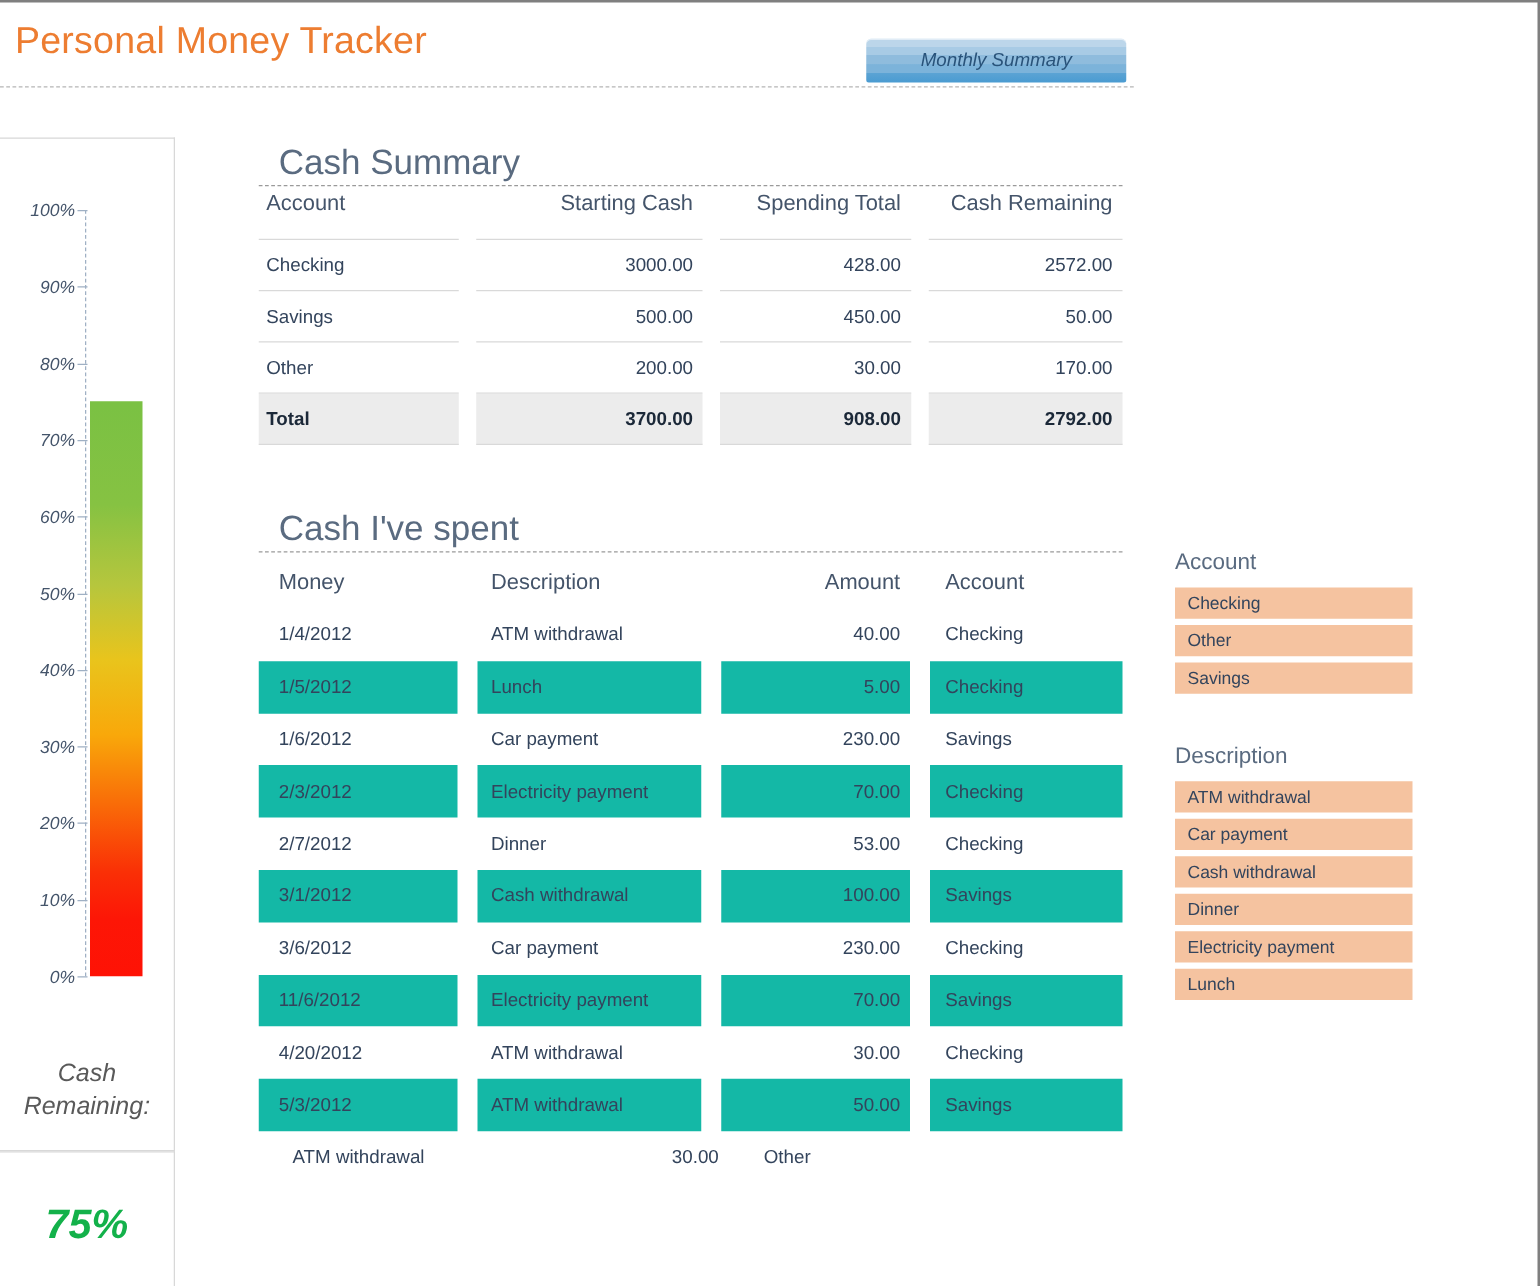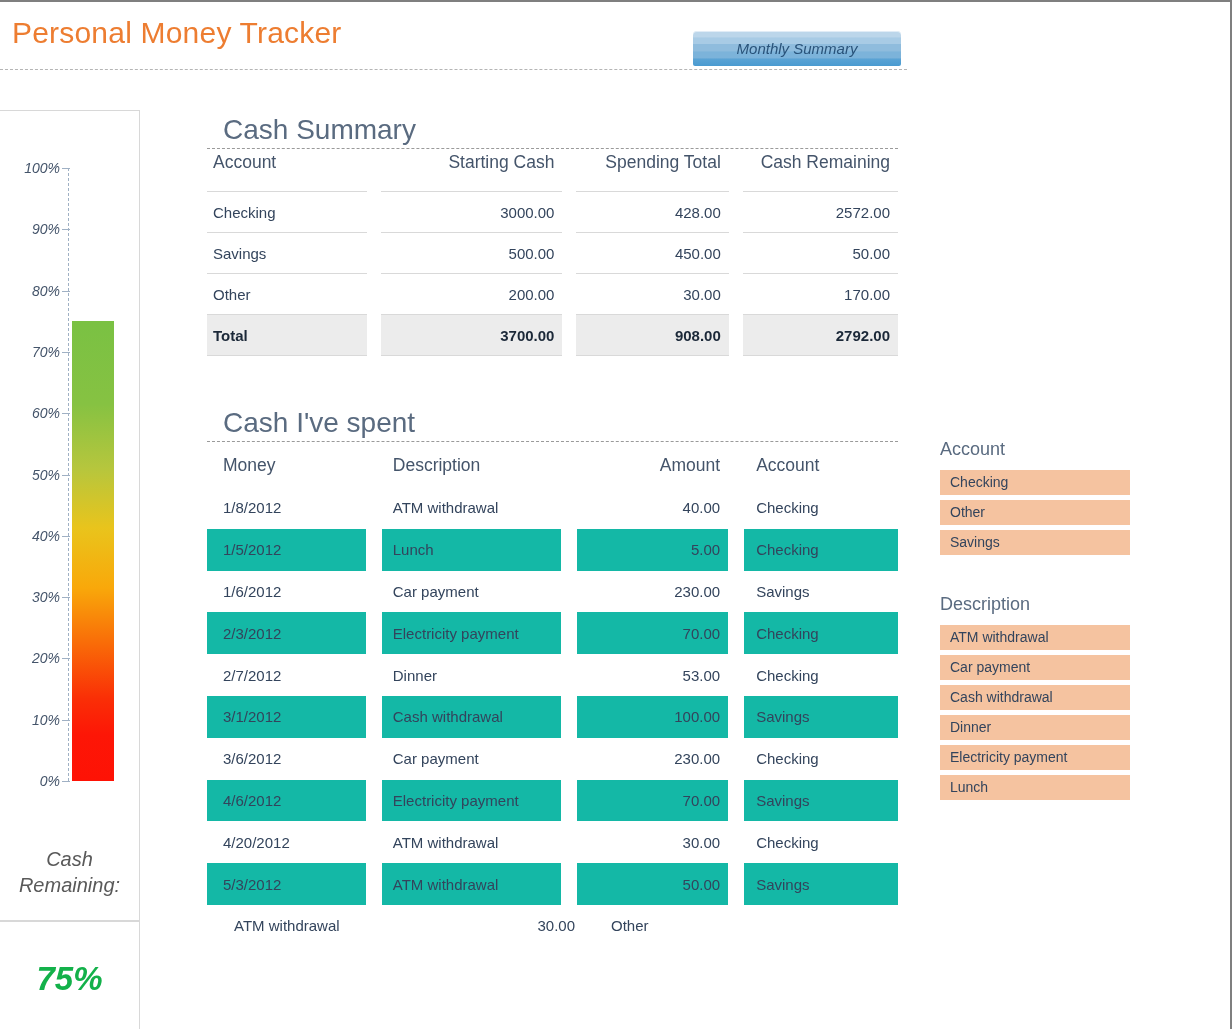--- a/index.html
+++ b/index.html
@@ -376,21 +376,21 @@
       <div class="sp-row header-row">
         <div class="sp-cell sp-c0">Money</div>
         <div class="sp-cell sp-gut"></div>
         <div class="sp-cell sp-c1">Description</div>
         <div class="sp-cell sp-gut"></div>
         <div class="sp-cell sp-c2">Amount</div>
         <div class="sp-cell sp-gut"></div>
         <div class="sp-cell sp-c3">Account</div>
       </div>
       <div class="sp-row ">
-        <div class="sp-cell sp-c0">1/8/2012</div>
+        <div class="sp-cell sp-c0">1/4/2012</div>
         <div class="sp-cell sp-gut"></div>
         <div class="sp-cell sp-c1">ATM withdrawal</div>
         <div class="sp-cell sp-gut"></div>
         <div class="sp-cell sp-c2">40.00</div>
         <div class="sp-cell sp-gut"></div>
         <div class="sp-cell sp-c3">Checking</div>
       </div>
       <div class="sp-row shaded">
         <div class="sp-cell sp-c0">1/5/2012</div>
         <div class="sp-cell sp-gut"></div>
@@ -439,21 +439,21 @@
       <div class="sp-row ">
         <div class="sp-cell sp-c0">3/6/2012</div>
         <div class="sp-cell sp-gut"></div>
         <div class="sp-cell sp-c1">Car payment</div>
         <div class="sp-cell sp-gut"></div>
         <div class="sp-cell sp-c2">230.00</div>
         <div class="sp-cell sp-gut"></div>
         <div class="sp-cell sp-c3">Checking</div>
       </div>
       <div class="sp-row shaded">
-        <div class="sp-cell sp-c0">4/6/2012</div>
+        <div class="sp-cell sp-c0">11/6/2012</div>
         <div class="sp-cell sp-gut"></div>
         <div class="sp-cell sp-c1">Electricity payment</div>
         <div class="sp-cell sp-gut"></div>
         <div class="sp-cell sp-c2">70.00</div>
         <div class="sp-cell sp-gut"></div>
         <div class="sp-cell sp-c3">Savings</div>
       </div>
       <div class="sp-row ">
         <div class="sp-cell sp-c0">4/20/2012</div>
         <div class="sp-cell sp-gut"></div>

